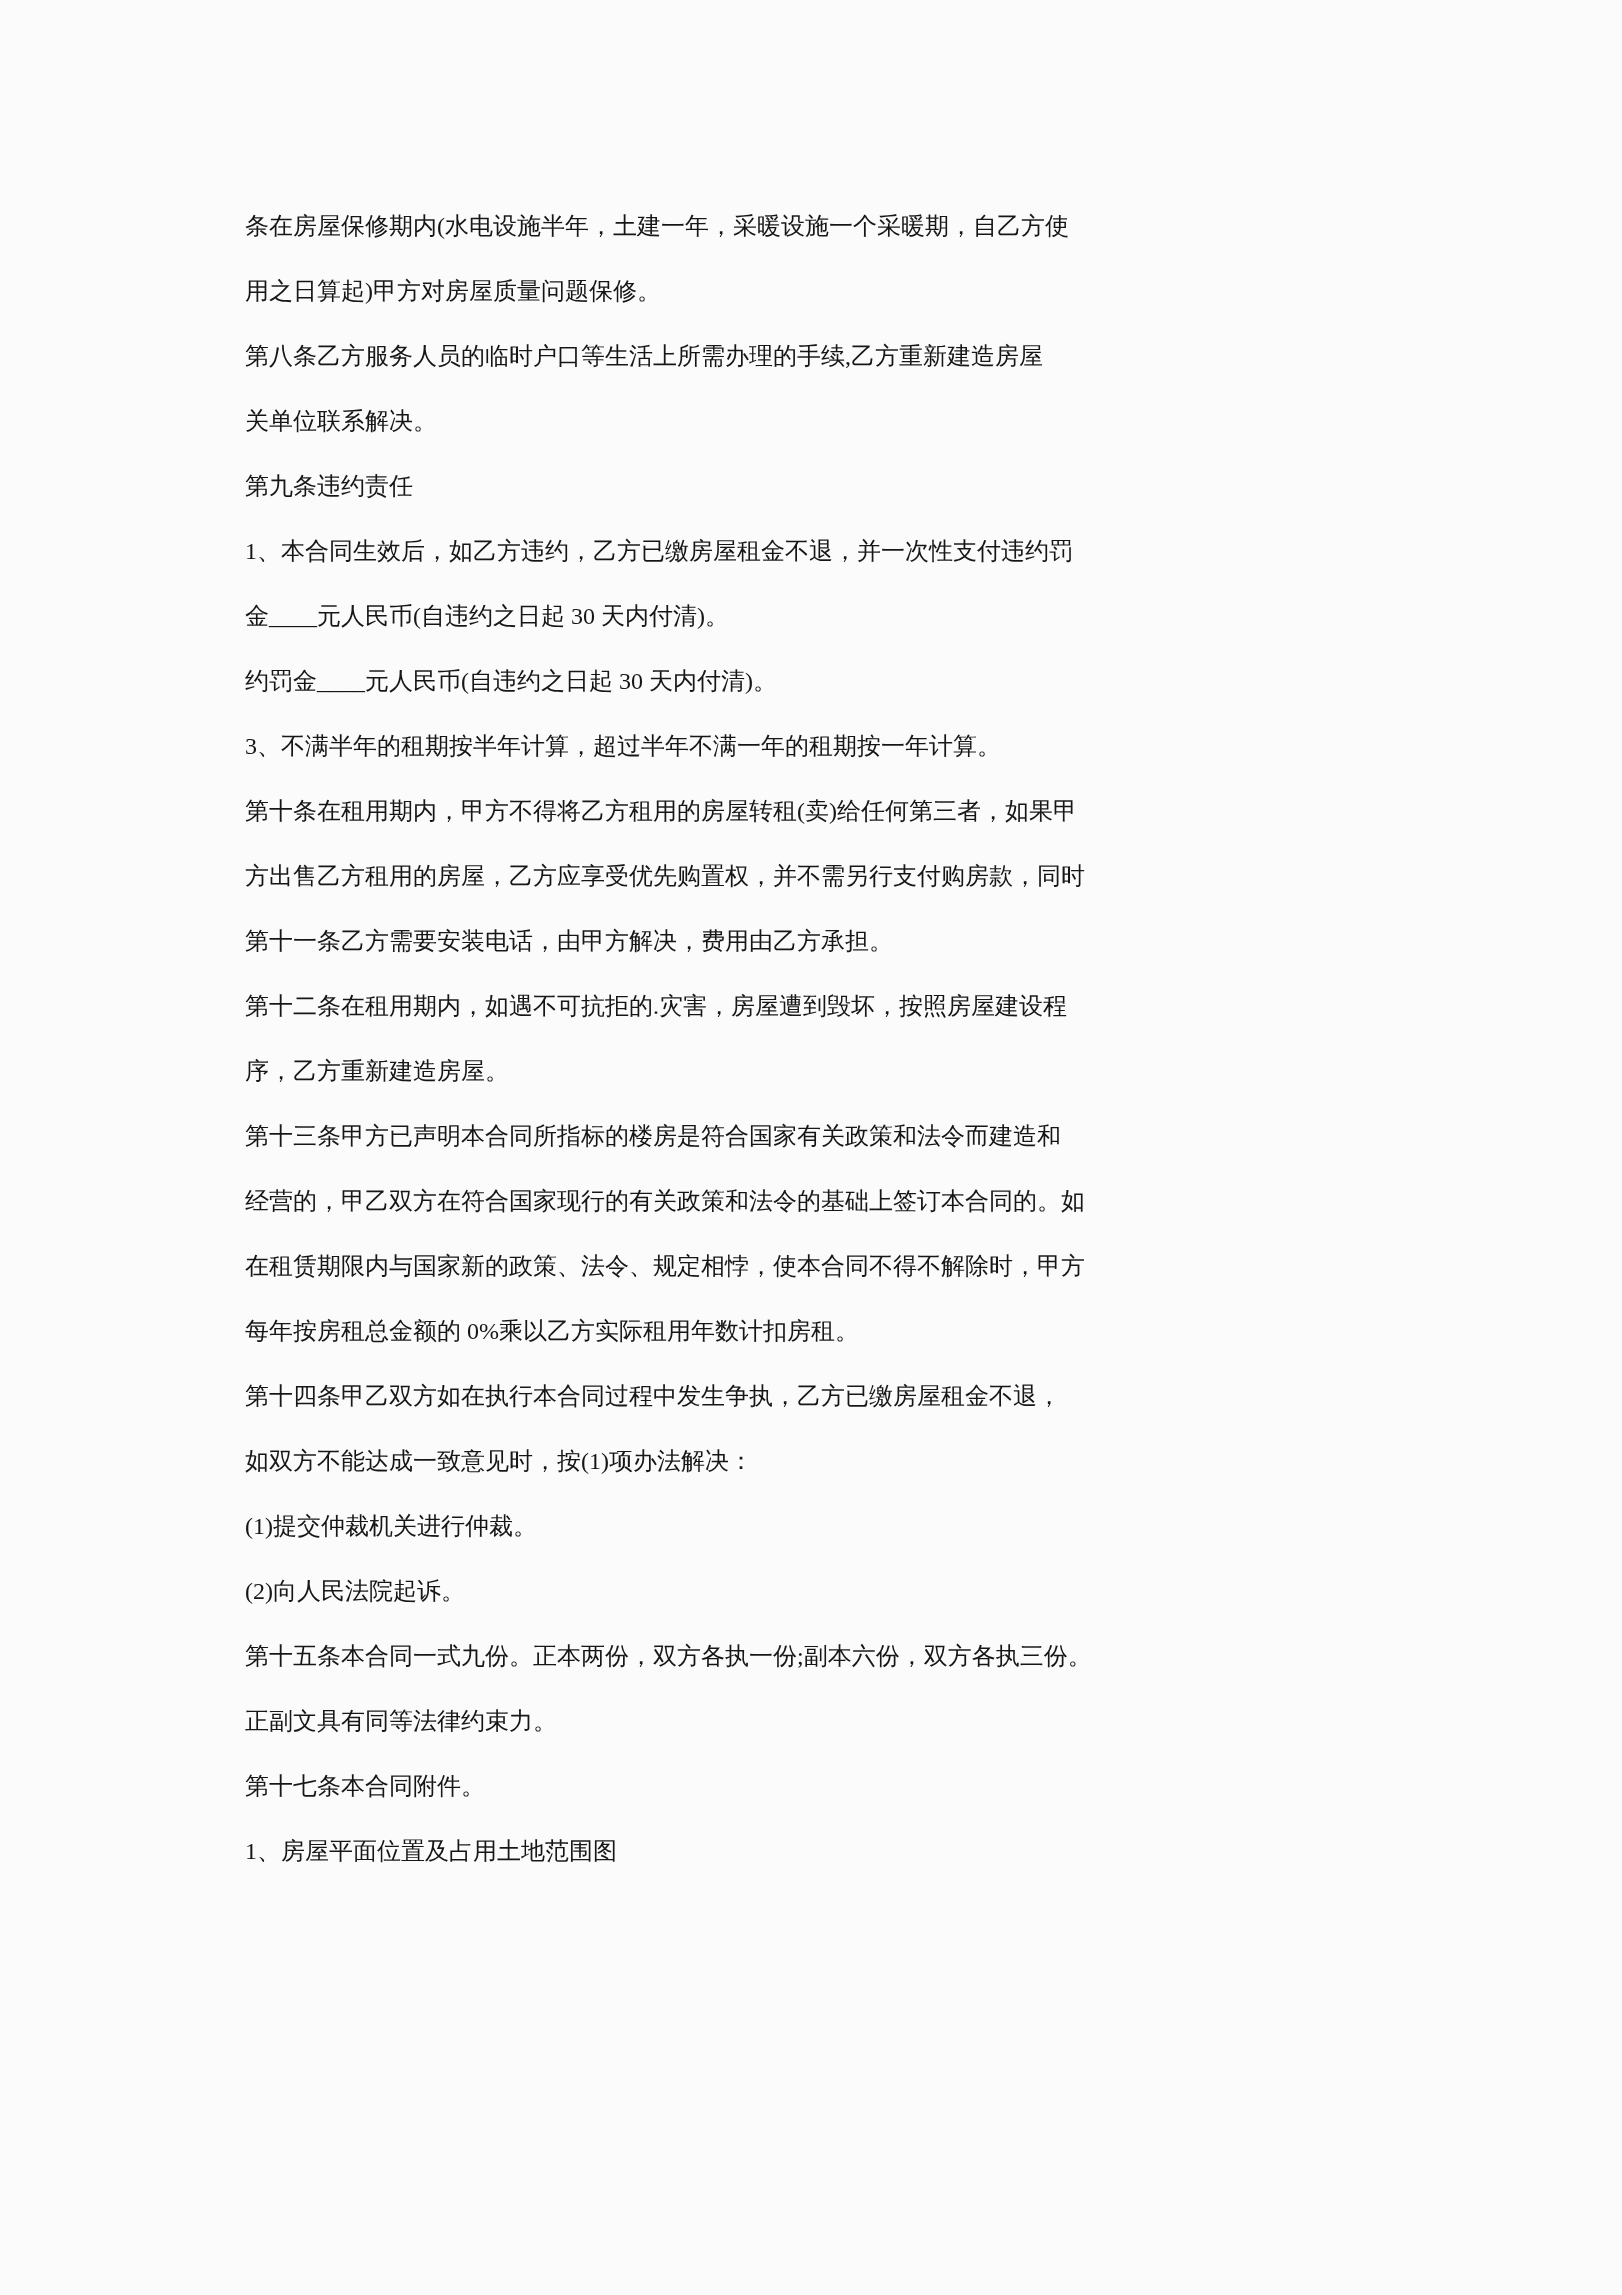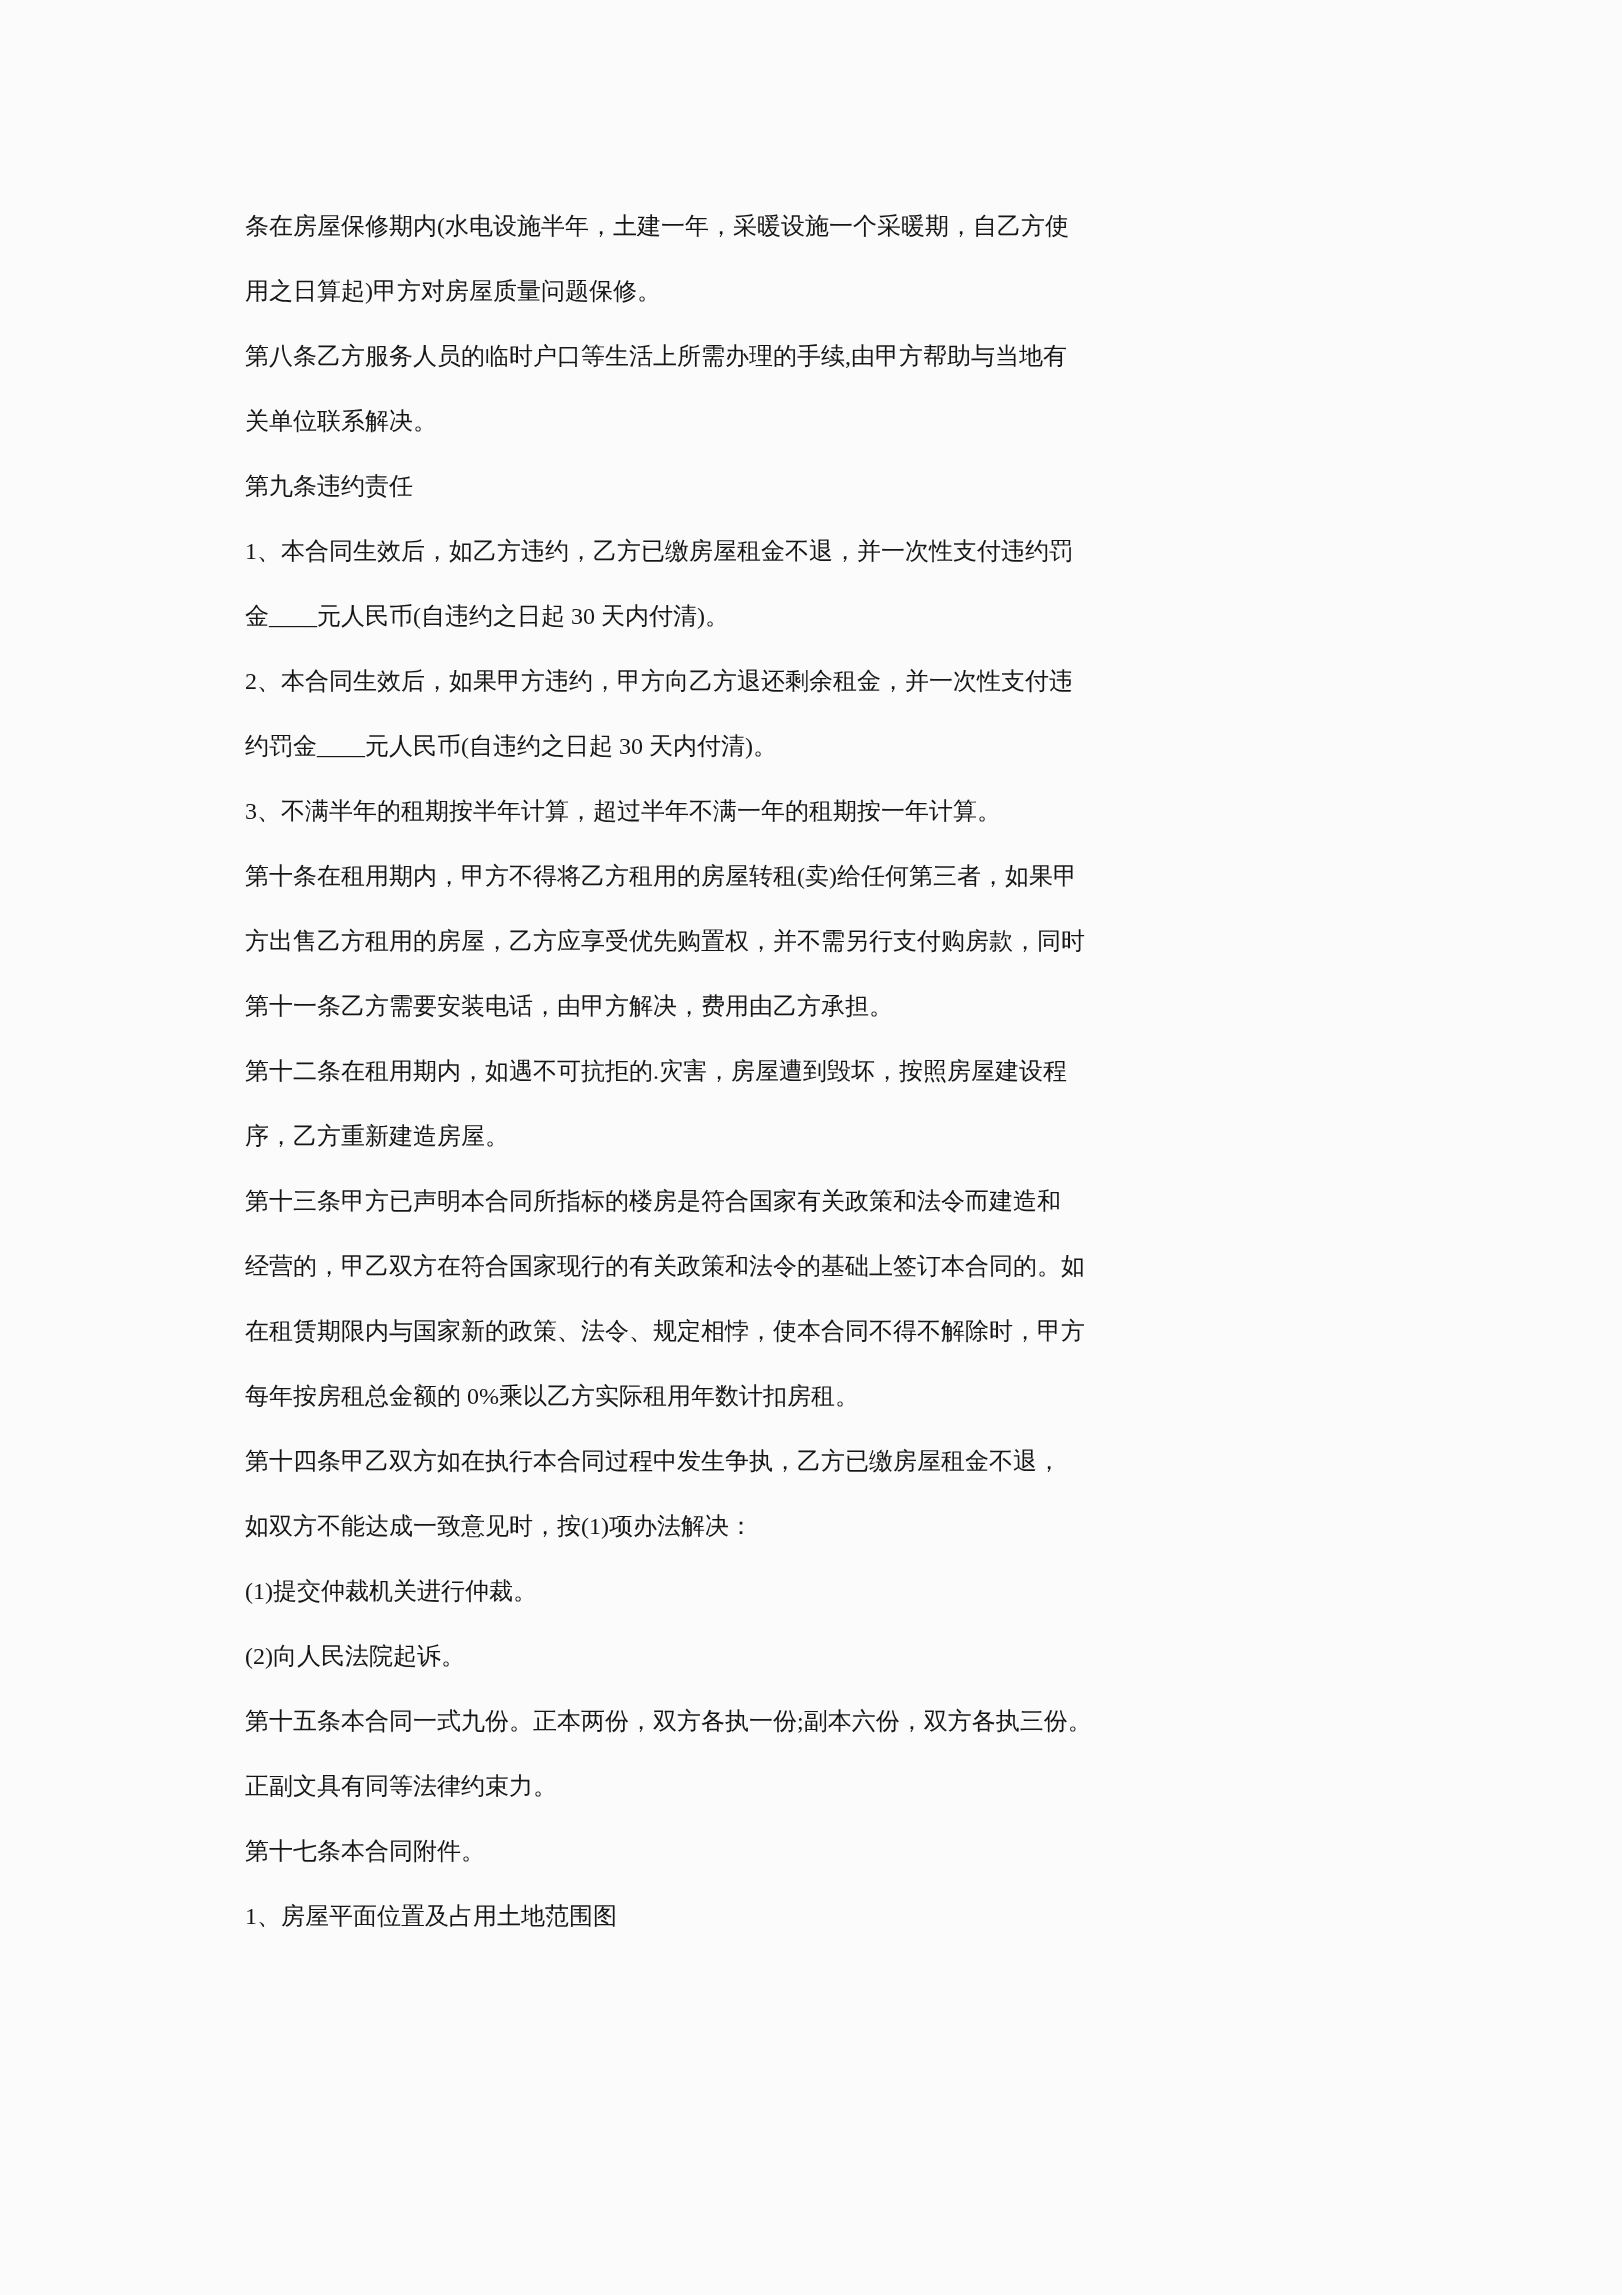--- a/index.html
+++ b/index.html
@@ -29,26 +29,25 @@
     text-align: left;
     letter-spacing: 0px;
   }
 </style>
 </head>
 <body>
 
 <div class="doc-body">
   <div class="line">条在房屋保修期内(水电设施半年，土建一年，采暖设施一个采暖期，自乙方使</div>
   <div class="line">用之日算起)甲方对房屋质量问题保修。</div>
-  <div class="line">第八条乙方服务人员的临时户口等生活上所需办理的手续,由甲方帮助与当地有</div>
+  <div class="line">第八条乙方服务人员的临时户口等生活上所需办理的手续,乙方重新建造房屋</div>
   <div class="line">关单位联系解决。</div>
   <div class="line">第九条违约责任</div>
   <div class="line">1、本合同生效后，如乙方违约，乙方已缴房屋租金不退，并一次性支付违约罚</div>
   <div class="line">金____元人民币(自违约之日起 30 天内付清)。</div>
-  <div class="line">2、本合同生效后，如果甲方违约，甲方向乙方退还剩余租金，并一次性支付违</div>
   <div class="line">约罚金____元人民币(自违约之日起 30 天内付清)。</div>
   <div class="line">3、不满半年的租期按半年计算，超过半年不满一年的租期按一年计算。</div>
   <div class="line">第十条在租用期内，甲方不得将乙方租用的房屋转租(卖)给任何第三者，如果甲</div>
   <div class="line">方出售乙方租用的房屋，乙方应享受优先购置权，并不需另行支付购房款，同时</div>
   <div class="line">第十一条乙方需要安装电话，由甲方解决，费用由乙方承担。</div>
   <div class="line">第十二条在租用期内，如遇不可抗拒的.灾害，房屋遭到毁坏，按照房屋建设程</div>
   <div class="line">序，乙方重新建造房屋。</div>
   <div class="line">第十三条甲方已声明本合同所指标的楼房是符合国家有关政策和法令而建造和</div>
   <div class="line">经营的，甲乙双方在符合国家现行的有关政策和法令的基础上签订本合同的。如</div>
   <div class="line">在租赁期限内与国家新的政策、法令、规定相悖，使本合同不得不解除时，甲方</div>

